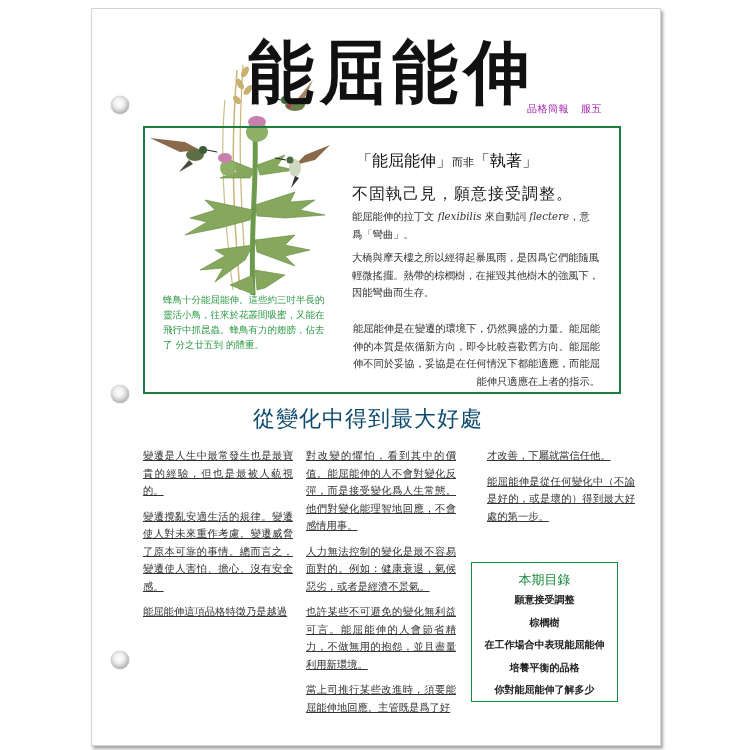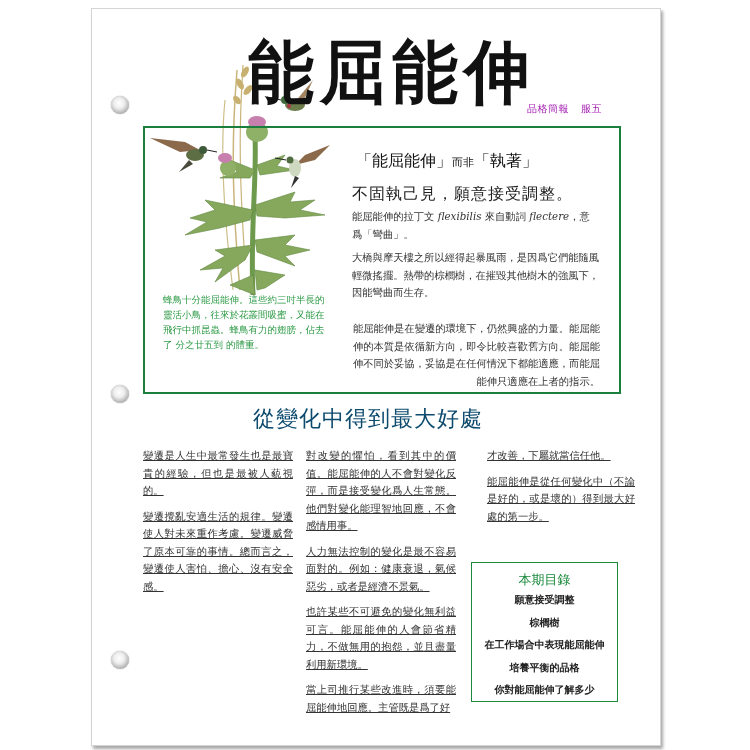--- a/index.html
+++ b/index.html
@@ -143,20 +143,21 @@
 
 <div class="ptxt" style="left:352px; top:249px; width:248px;">大橋與摩天樓之所以經得起暴風雨，是因爲它們能隨風輕微搖擺。熱帶的棕櫚樹，在摧毀其他樹木的強風下，因能彎曲而生存。</div>
 
 <div class="ptxt" style="left:352px; top:320px; width:248px;text-align:right;">能屈能伸是在變遷的環境下，仍然興盛的力量。能屈能伸的本質是依循新方向，即令比較喜歡舊方向。能屈能伸不同於妥協，妥協是在任何情況下都能適應，而能屈能伸只適應在上者的指示。</div>
 
 <div class="h2">從變化中得到最大好處</div>
 
 <div class="col" style="left:143px; top:447px; width:150px;">
   <p>變遷是人生中最常發生也是最寶貴的經驗，但也是最被人藐視的。</p>
   <p>變遷攪亂安適生活的規律。變遷使人對未來重作考慮。變遷威脅了原本可靠的事情。總而言之，變遷使人害怕、擔心、沒有安全感。</p>
+  <p>能屈能伸這項品格特徵乃是越過</p>
 </div>
 
 <div class="col" style="left:306px; top:447px; width:150px;">
   <p>對改變的懼怕，看到其中的價值。能屈能伸的人不會對變化反彈，而是接受變化爲人生常態。他們對變化能理智地回應，不會感情用事。</p>
   <p>人力無法控制的變化是最不容易面對的。例如：健康衰退，氣候惡劣，或者是經濟不景氣。</p>
   <p>也許某些不可避免的變化無利益可言。能屈能伸的人會節省精力，不做無用的抱怨，並且盡量利用新環境。</p>
   <p>當上司推行某些改進時，須要能屈能伸地回應。主管既是爲了好</p>
 </div>
 
 <div class="col" style="left:487px; top:447px; width:148px;">

